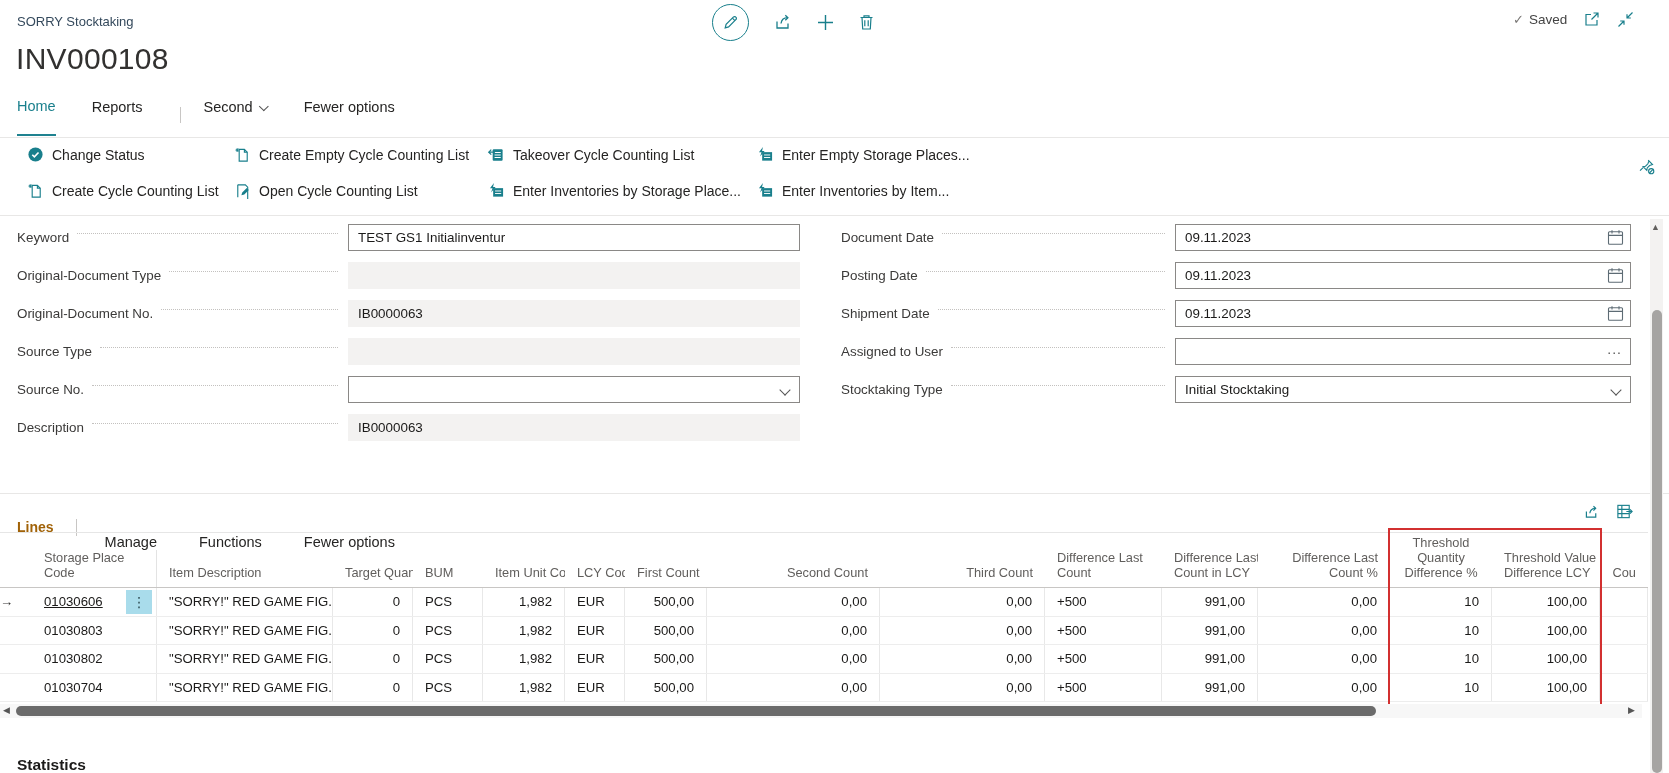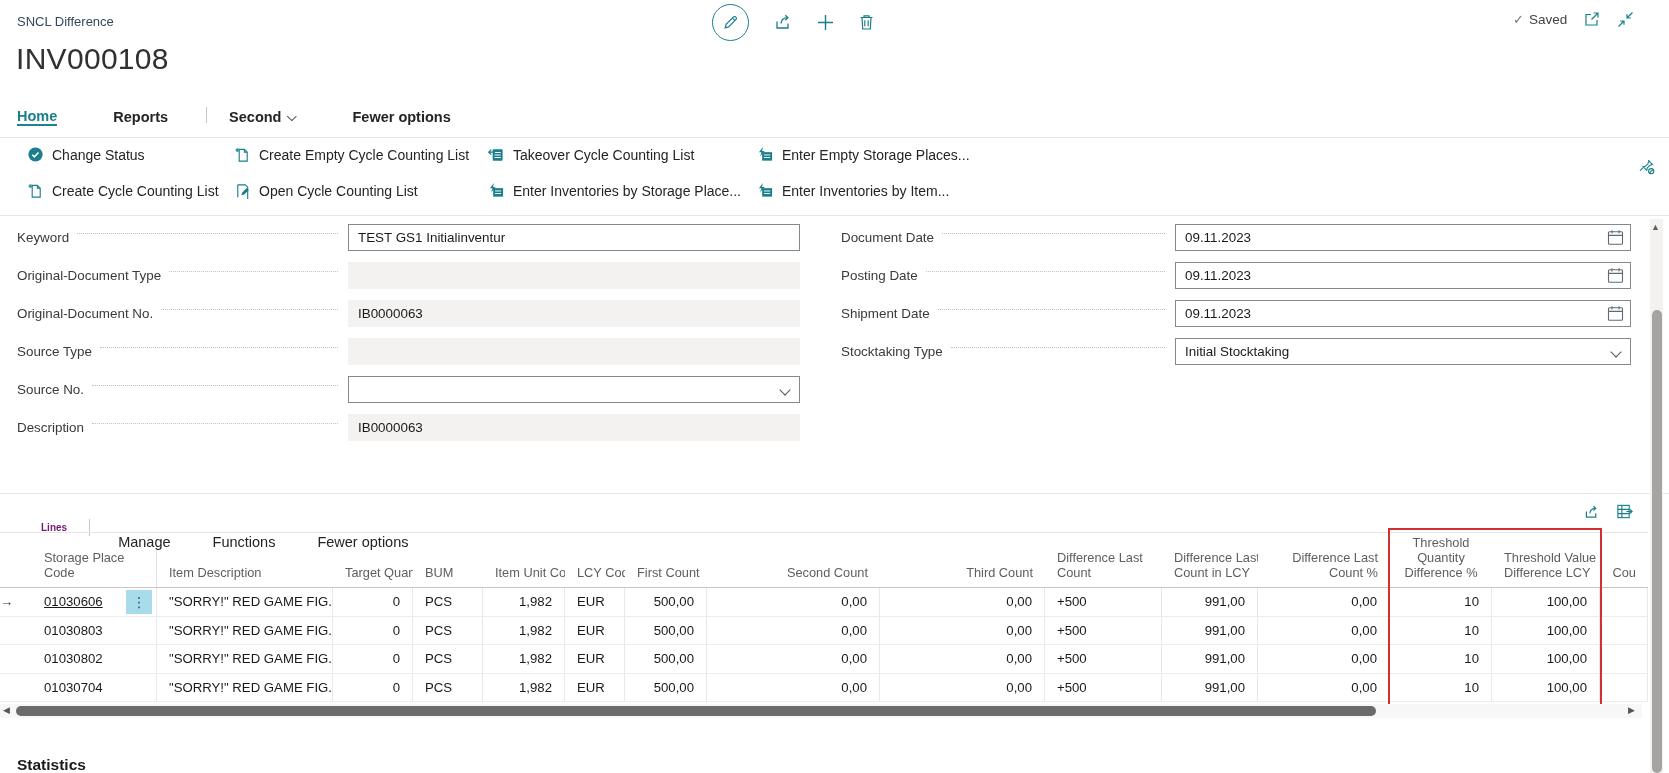--- a/index.html
+++ b/index.html
@@ -12,23 +12,23 @@
   .topbar-center { position:absolute; left:712px; top:2px; height:40px; display:flex; align-items:center; gap:24px; color:#197f8c; }
   .icon-btn { display:flex; align-items:center; justify-content:center; cursor:pointer; color:#197f8c; }
   .pencil-circle { width:37px; height:37px; border:1px solid #197f8c; border-radius:50%; }
   .topbar-right { position:absolute; left:1513px; top:10px; display:flex; align-items:center; gap:16px; }
   .saved { display:flex; align-items:center; gap:5px; font-size:13.5px; color:#444; }
   .saved .chk { color:#797775; font-size:13px; }
 
   
   .page-title { position:absolute; left:16px; top:42px; font-size:30px; font-weight:300; color:#323130; letter-spacing:.3px; }
   .ribbon { position:absolute; left:17px; top:104px; display:flex; align-items:center; height:26px; font-size:14.5px; }
-  .tab { margin-right:0; cursor:pointer; color:#252423; padding-bottom:0;font-weight:bold; }
+  .tab { margin-right:0; cursor:pointer; color:#252423; padding-bottom:20px; }
   .tab.active { color:#197f8c; border-bottom:2.5px solid #1f8290; }
-  .tab + .tab { margin-left:56px; }
+  .tab + .tab { margin-left:36px; }
   .ribbon .vdiv { width:1px; height:16px; background:#c8c6c4; margin:0 22px 4px 38px; }
   .tab .chev-dn { display:inline-block; width:7px; height:7px; border-right:1.4px solid #555; border-bottom:1.4px solid #555; transform:rotate(45deg) translate(-2px,-1px); margin-left:8px; }
   .hairline { position:absolute; left:0; width:1669px; height:1px; background:#e8e7e6; }
 
   
   .action-row { position:absolute; left:0; height:22px; }
   .action { position:absolute; display:flex; align-items:center; gap:8px; cursor:pointer; white-space:nowrap; }
   .action .a-label { font-size:14px; color:#252423; }
   .ic { display:inline-flex; color:#197f8c; }
   .pin-btn { position:absolute; left:1638px; top:158px; color:#197f8c; cursor:pointer; }
@@ -44,21 +44,21 @@
   #form-right .ctl { flex:0 0 456px; }
   .ctl .val { font-size:13.4px; color:#1b1a19; padding:0 9px; white-space:nowrap; overflow:hidden; }
   .ctl.text, .ctl.combo, .ctl.date, .ctl.assist { background:#fff; border:1px solid #8a8886; }
   .ctl.disabled { background:#f3f2f1; border:1px solid #f3f2f1; }
   .ctl .chev { position:absolute; right:10px; top:9px; width:8px; height:8px; border-right:1.4px solid #555; border-bottom:1.4px solid #555; transform:rotate(45deg); cursor:pointer; }
   .ctl .cal { position:absolute; right:6px; top:4px; color:#5d6b74; cursor:pointer; }
   .ctl .dots3 { position:absolute; right:8px; top:2px; color:#555; font-size:14px; letter-spacing:1px; cursor:pointer; }
 
   
   .lines-head { position:absolute; left:17px; top:504px; display:flex; align-items:center; font-size:14.5px; }
-  .lines-title { font-size:10px; font-weight:700; color:#701a75;margin-left:24px; }
+  .lines-title { font-size:14px; font-weight:700; color:#a16207; }
   .lines-head .vdiv { width:1px; height:17px; background:#c8c6c4; margin:0 28px 0 22px; }
   .lines-menu-item { margin-right:42px; cursor:pointer; color:#252423;margin-top:30px; }
   .lines-icons { position:absolute; left:1583px; top:503px; display:flex; gap:16px; color:#197f8c; }
 
   
   #table-area { position:absolute; left:0; top:532px; width:1648px; }
   .t-header { display:flex; align-items:flex-end; height:56px; border-top:1px solid #e6e6e6; border-bottom:1px solid #c8c6c4; }
   .th { font-size:12.8px; color:#605e5c; line-height:15px; padding:0 12px 7px 12px; overflow:hidden; white-space:nowrap; }
   .t-row { display:flex; height:28.5px; border-bottom:1px solid #ededed; }
   .td { font-size:13.2px; color:#1b1a19; display:flex; align-items:center; padding:0 12px; border-right:1px solid #e8e8e8; overflow:hidden; white-space:nowrap; }
@@ -77,21 +77,21 @@
   .vscroll .vthumb { position:absolute; left:1.5px; top:91px; width:10px; height:463px; background:#a6a4a2; border-radius:5px; cursor:pointer; }
 
   .statistics { position:absolute; left:17px; top:756px; font-size:15.5px; font-weight:700; color:#1b1a19; }
   svg { display:block; }
 </style>
 </head>
 <body>
 
 <div id="app">
 
-  <span class="caption">SNCL Difference</span>
+  <span class="caption">SORRY Stocktaking</span>
 
   <div class="topbar-center">
     <span class="icon-btn pencil-circle">
       <svg width="19" height="19" viewBox="0 0 19 19" fill="none" stroke="currentColor" stroke-width="1.2">
           <path d="M4.2 14.8l.9-3.4 7.2-7.2c.8-.8 2-.8 2.6-.1.7.7.7 1.8-.1 2.6l-7.2 7.2-3.4.9z"></path>
           <path d="M11.4 5.1l2.5 2.5"></path>
         </svg>
     </span>
     <span class="icon-btn">
       <svg width="20" height="18" viewBox="0 0 20 18" fill="none" stroke="currentColor" stroke-width="1.3">
@@ -310,20 +310,28 @@
         <span class="f-label">Shipment Date</span>
         <span class="leader"></span>
         <div class="ctl date">
           <span class="val">09.11.2023</span>
           <span class="ic cal">
             <svg width="17" height="17" viewBox="0 0 17 17" fill="none" stroke="currentColor" stroke-width="1.1">
               <rect x="1.5" y="2.8" width="14" height="12.4" rx="1"></rect>
               <path d="M1.5 6.4h14M5 1.2v3.2M12 1.2v3.2"></path>
             </svg>
           </span>
+        </div>
+      </div>
+      <div class="field-row">
+        <span class="f-label">Assigned to User</span>
+        <span class="leader"></span>
+        <div class="ctl assist">
+          <span class="val"></span>
+          <span class="dots3">...</span>
         </div>
       </div>
       <div class="field-row">
         <span class="f-label">Stocktaking Type</span>
         <span class="leader"></span>
         <div class="ctl combo">
           <span class="val">Initial Stocktaking</span>
           <span class="chev"></span>
         </div>
       </div>

